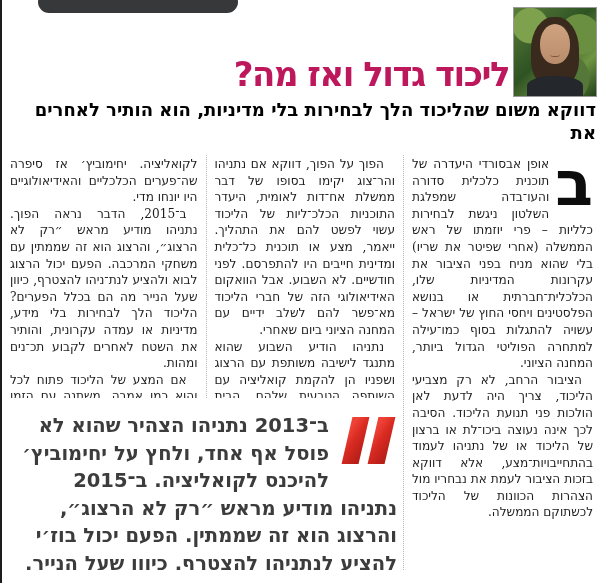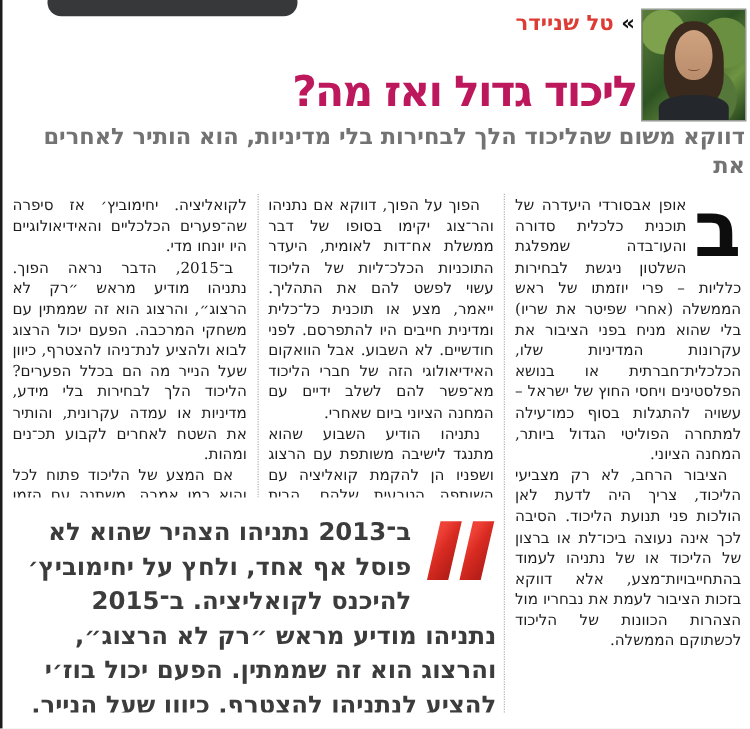--- a/index.html
+++ b/index.html
@@ -23,21 +23,21 @@
   .photo .torso{position:absolute;bottom:-2px;left:13px;width:56px;height:22px;background:#24272c;border-radius:45% 45% 0 0;}
 
   .byline{position:absolute;top:9px;right:92px;direction:rtl;font-size:17px;font-weight:bold;white-space:nowrap;}
   .byline .marker{color:#141414;margin-left:6px;}
   .byline .name{color:#dd3b33;}
 
   .headline{position:absolute;top:31px;right:91px;direction:rtl;white-space:nowrap;
             font-size:34px;font-weight:800;letter-spacing:-1.5px;color:#be185d;}
 
   .subhead{position:absolute;top:99px;right:4px;left:4px;direction:rtl;text-align:right;
-           font-size:18px;font-weight:600;color:#737373;line-height:22.5px;}
+           font-size:18px;font-weight:600;color:#000000;line-height:22.5px;}
   .subhead span{display:block;}
 
   
   .body-area{position:absolute;top:155px;right:5px;left:8px;height:415px;direction:rtl;display:flex;}
   .col{box-sizing:border-box;}
   .col1{width:192px;padding:1px 2px 0 8px;border-left:1px dotted #b5b5b5;}
   .left-wrap{flex:1;display:flex;flex-direction:column;min-width:0;}
   .cols23{display:flex;height:297px;overflow:hidden;}
   .col2{width:50%;padding:1px 8px 0 8px;border-left:1px dotted #b5b5b5;}
   .col3{width:50%;padding:1px 8px 0 2px;}
@@ -65,23 +65,20 @@
   <div class="top-tab"></div>
 
   <div class="photo">
     <div class="foliage"></div>
     <div class="hair"></div>
     <div class="face"></div>
     <div class="smile"></div>
     <div class="torso"></div>
   </div>
 
-  <div class="byline">
-    <span class="marker">»</span><span class="name">טל שניידר</span>
-  </div>
 
   <h1 class="headline">ליכוד גדול ואז מה?</h1>
 
   <div class="subhead">
     <span>דווקא משום שהליכוד הלך לבחירות בלי מדיניות, הוא הותיר לאחרים את</span>
   </div>
 
   <div class="body-area bodytext">
 
     <div class="col col1">

